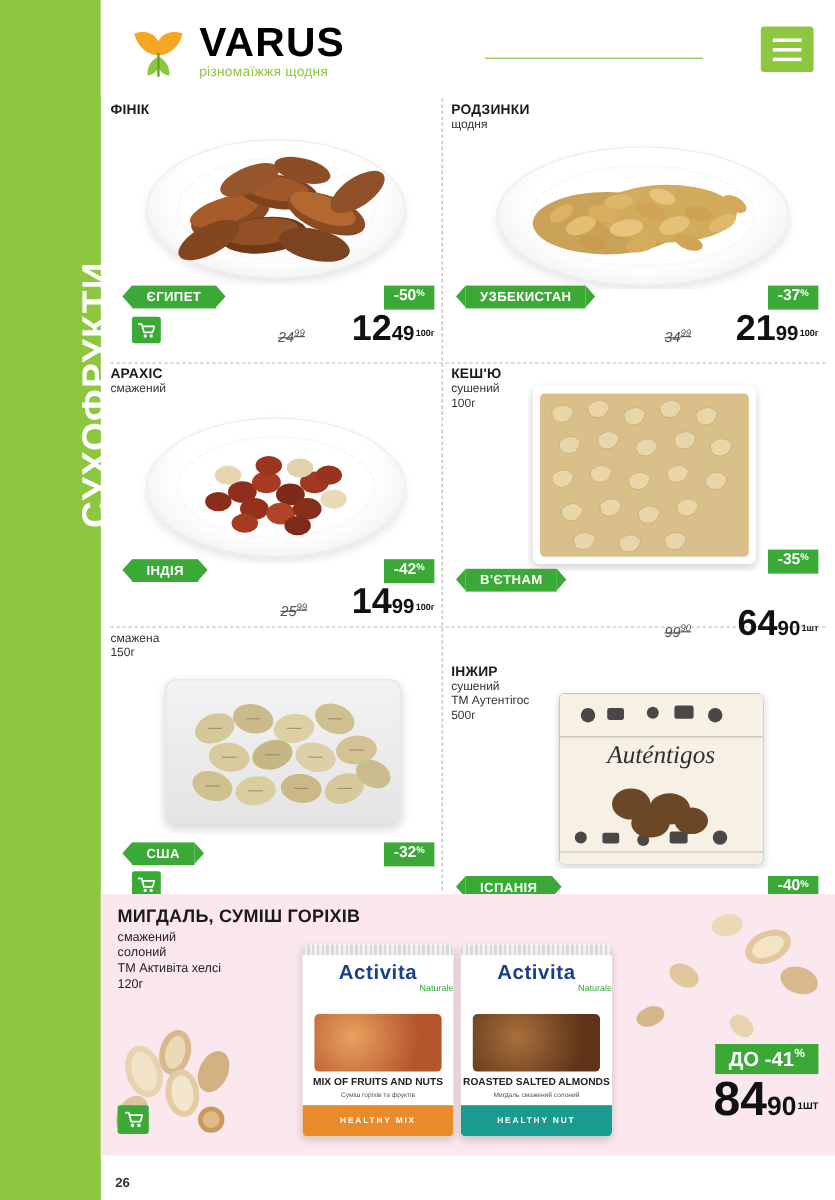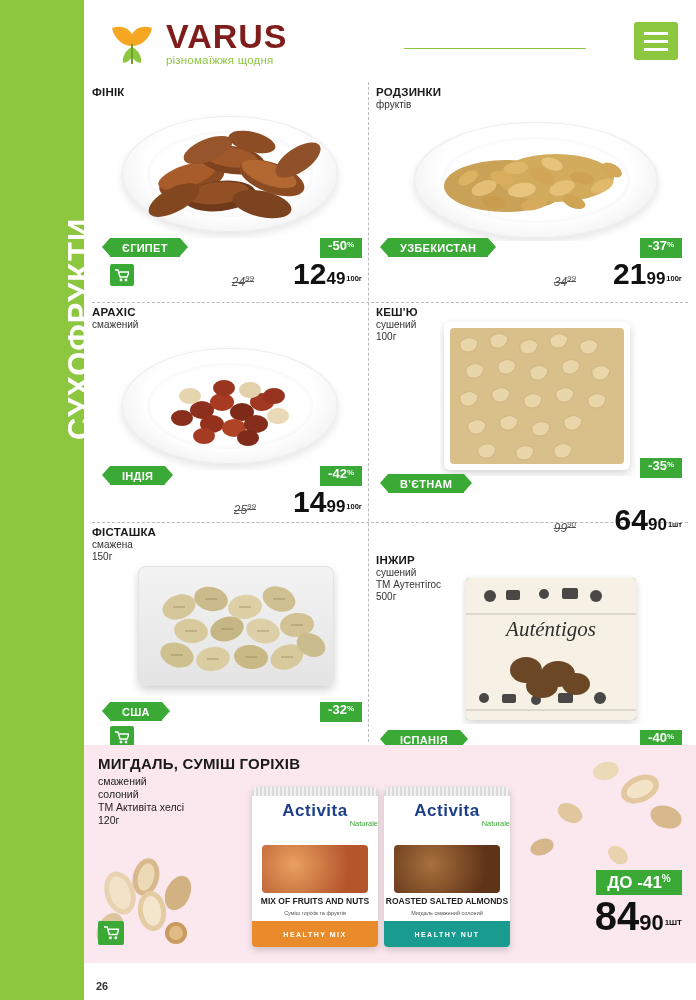--- a/index.html
+++ b/index.html
@@ -46,21 +46,21 @@
     background: #fff;
   }
   .logo-wrap {
     position: absolute;
     left: 20px; top: 16px;
     display: flex; align-items: center;
   }
   .logo-mark { width: 56px; height: 52px; position: relative; }
   .logo-text { margin-left: 6px; }
   .logo-title {
-    font-size: 34px; font-weight: bold; color: #7f1d1d;
+    font-size: 34px; font-weight: bold; color: #000000;
     letter-spacing: 1px; line-height: 34px;
   }
   .logo-sub {
     font-size: 11.5px; color: #8dc63f; letter-spacing: .2px;
     margin-top: 1px;
   }
   .header-rule {
     position: absolute;
     left: 320px; right: 110px; top: 48px;
     border-top: 1px solid #8dc63f;
@@ -337,21 +337,21 @@
           <s><span>24</span><sup>99</sup></s>
         </div>
         <div class="newprice">
           <span>12</span><span class="cents">49</span><span class="unit">100г</span>
         </div>
       </div>
     </div>
 
     <div class="cell" style="left:292px; top:4px; width:312px; height:214px;">
       <div class="name">РОДЗИНКИ</div>
-      <div class="desc">фруктів</div>
+      <div class="desc">щодня</div>
       <div class="photo" style="left:30px; top:30px; width:260px; height:125px;">
         <div class="plate" style="left:8px; top:6px; width:244px; height:116px;"></div>
         <svg width="260" height="125" style="position:absolute;left:0;top:0">
           <g fill="#d9a94f">
             <ellipse cx="100" cy="70" rx="62" ry="26" fill="#caa257"></ellipse>
             <ellipse cx="150" cy="62" rx="58" ry="24" fill="#d3ab5c"></ellipse>
           </g>
           <g>
             <ellipse cx="78" cy="72" rx="13" ry="7" fill="#e3be74" transform="rotate(-20 78 72)"></ellipse>
             <ellipse cx="96" cy="62" rx="12" ry="7" fill="#d8ad5e" transform="rotate(15 96 62)"></ellipse>
@@ -472,21 +472,20 @@
         <div class="oldprice" style="right:106px; bottom:4px;">
           <s><span>99</span><sup>90</sup></s>
         </div>
         <div class="newprice">
           <span>64</span><span class="cents">90</span><span class="unit">1шт</span>
         </div>
       </div>
     </div>
 
     <div class="cell" style="left:8px; top:444px; width:276px; height:210px;">
-      <div class="name">ФІСТАШКА</div>
       <div class="desc" style="white-space:pre-line">смажена
 150г</div>
       <div class="photo" style="left:30px; top:30px; width:226px; height:140px;">
         <div style="position:absolute;left:16px;top:10px;width:196px;height:120px;border-radius:8px;
                     background:linear-gradient(180deg,rgba(240,240,240,.8),rgba(225,225,225,.9));
                     box-shadow:0 4px 9px rgba(0,0,0,.18);overflow:hidden;border:1px solid #e2e2e2;">
           <svg width="196" height="120">
             <g>
               <ellipse cx="40" cy="40" rx="17" ry="12" fill="#d6c79b" transform="rotate(-20 40 40)"></ellipse>
               <ellipse cx="72" cy="32" rx="17" ry="12" fill="#cbbb8c" transform="rotate(12 72 32)"></ellipse>

